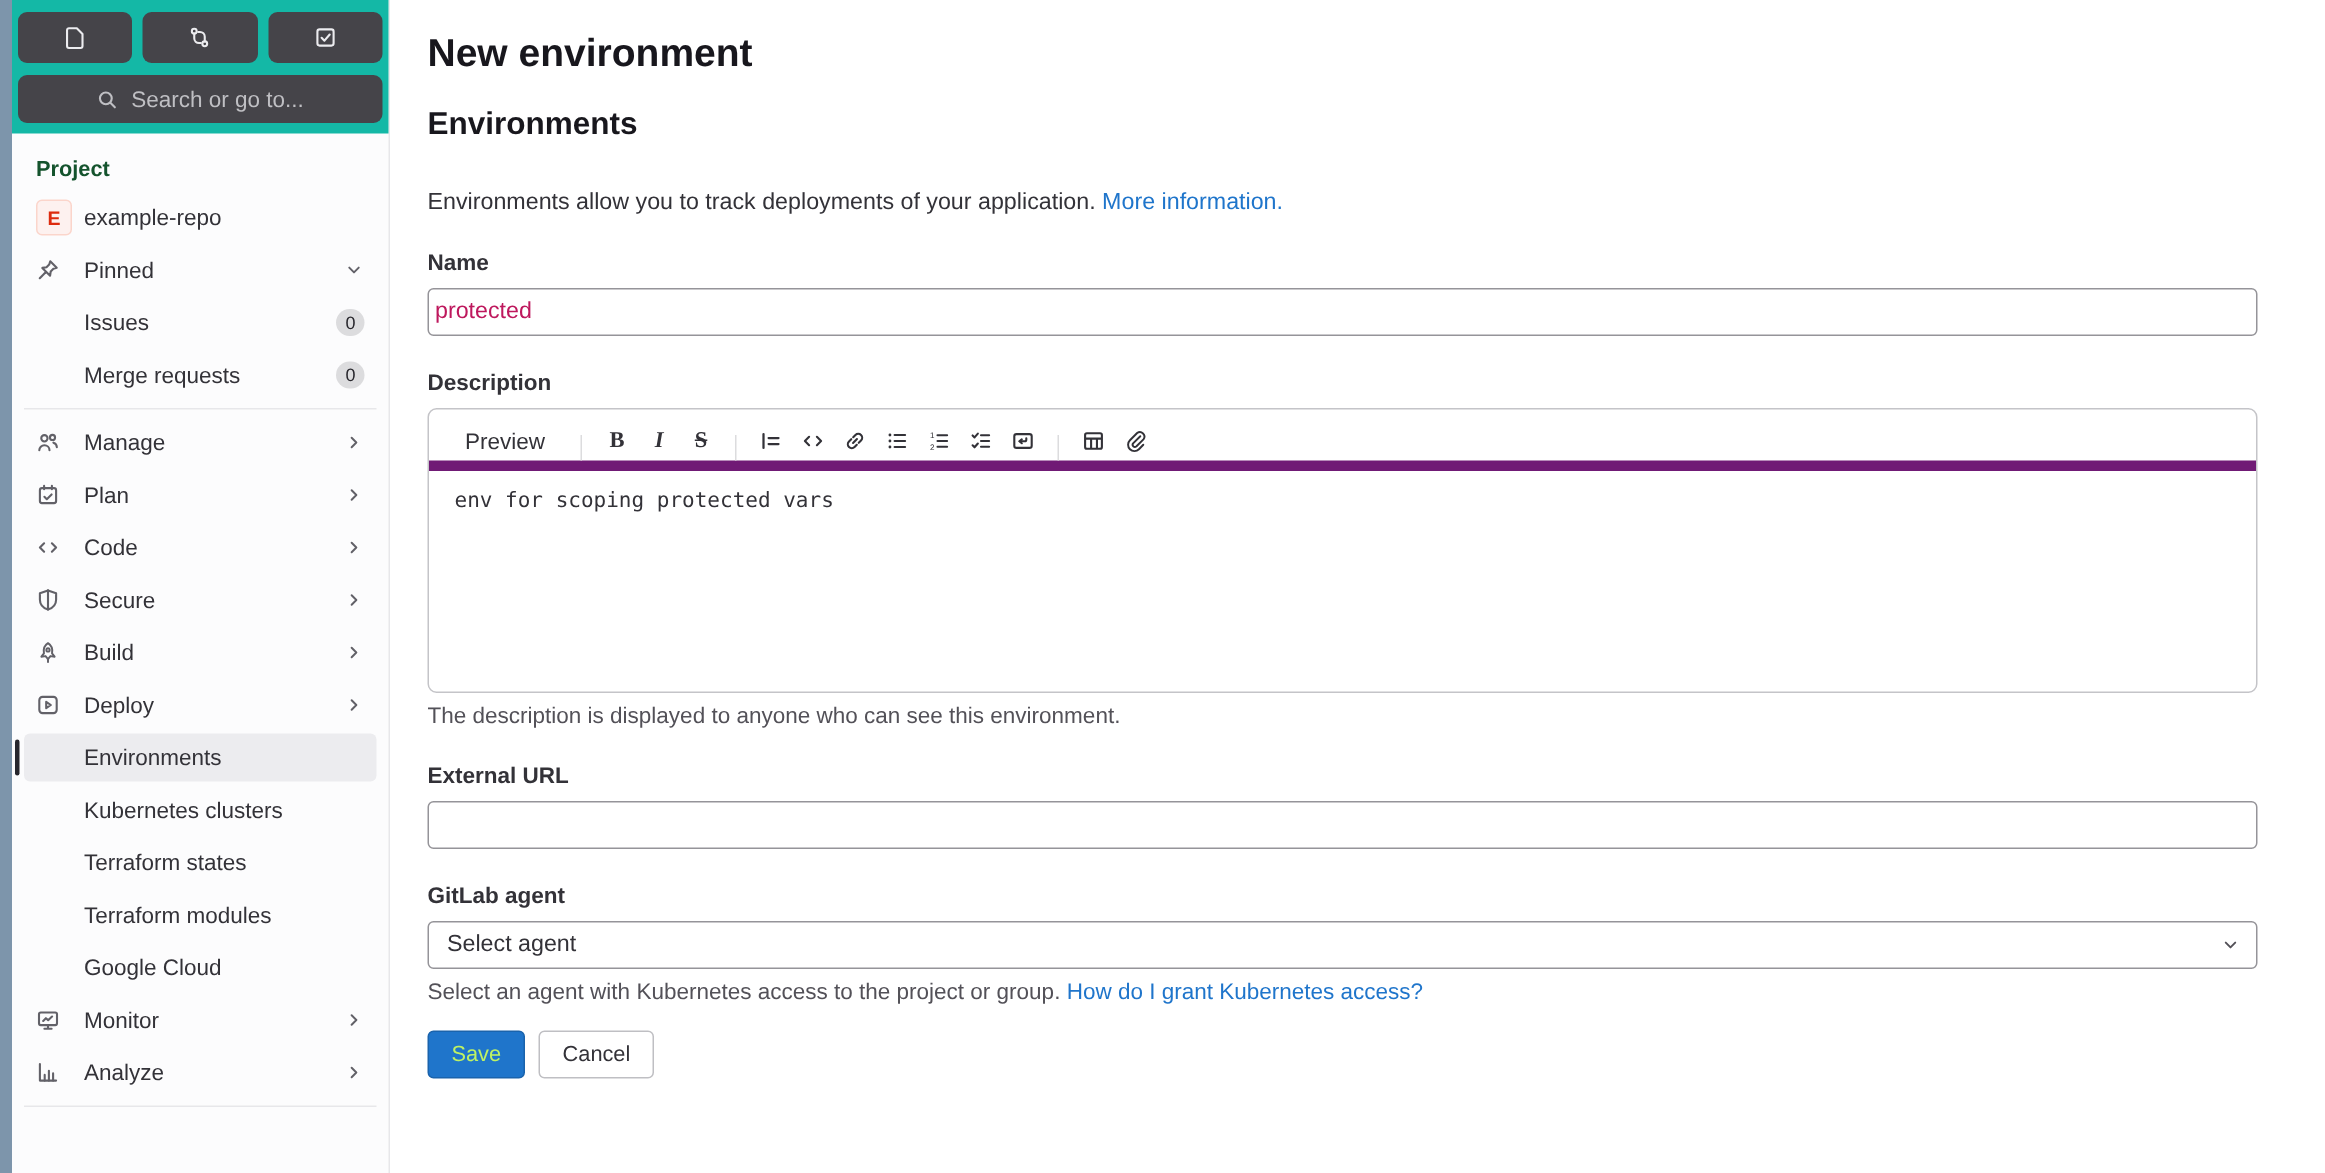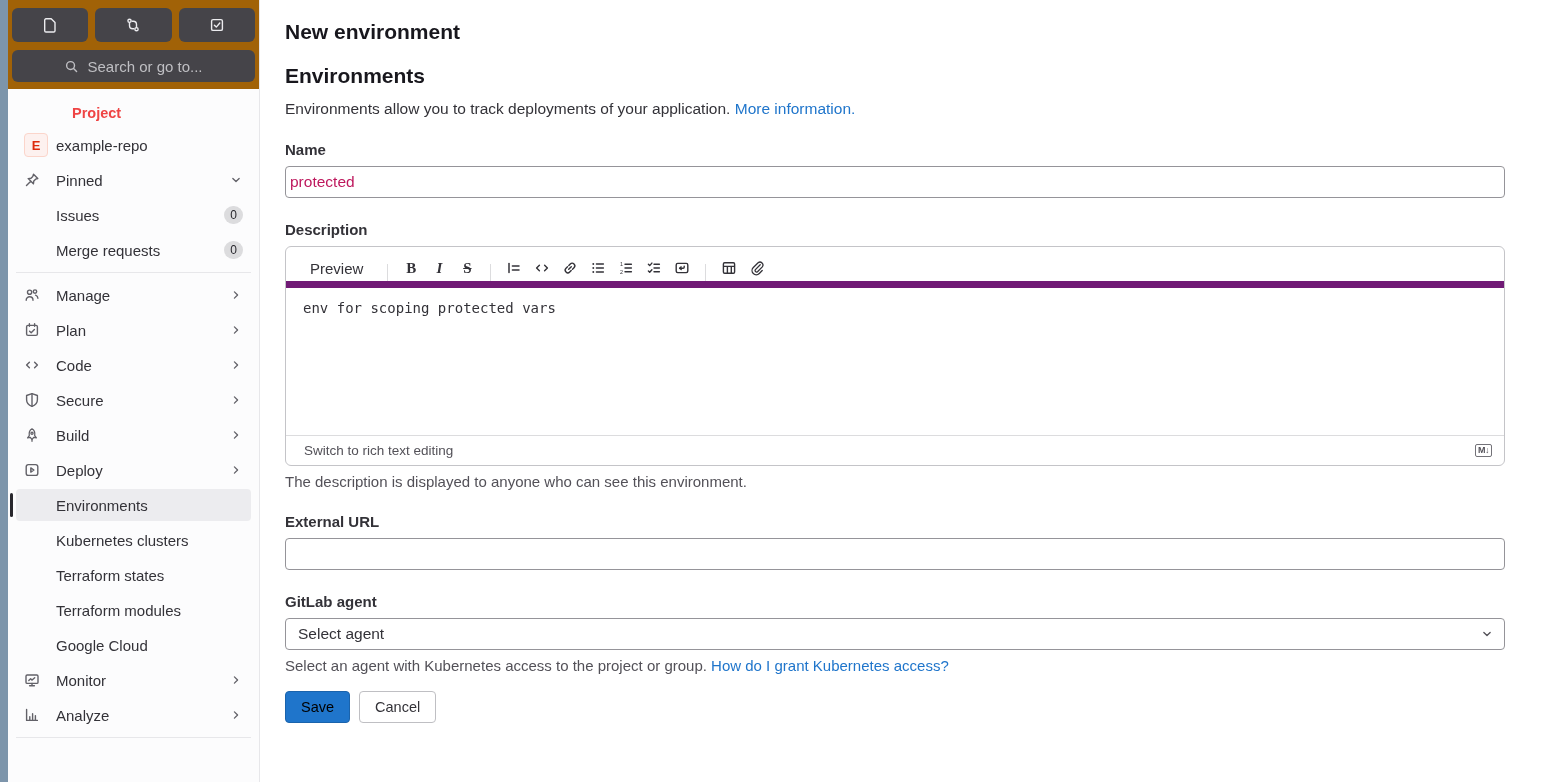--- a/index.html
+++ b/index.html
@@ -7,50 +7,50 @@
   body {
     width:1550px; height:782px; overflow:hidden; position:relative;
     font-family:"Liberation Sans", sans-serif; background:#fff; color:#333238;
   }
   
   .left-strip { position:absolute; left:0; top:0; width:8px; height:782px; background:#7d95ab; }
 
   
   .sidebar { position:absolute; left:8px; top:0; width:252px; height:782px;
     background:#fcfcfd; border-right:1px solid #e7e7ea; display:flex; flex-direction:column; }
-  .topbar { background:#a16207; padding:8px 4px 7px; }
+  .topbar { background:#14b8a6; padding:8px 4px 7px; }
   .topbar-buttons { display:flex; gap:7px; }
   .tb-btn { flex:1; height:34px; background:#454449; border:none; border-radius:6px;
     color:#ececef; display:flex; align-items:center; justify-content:center; cursor:pointer; }
   .searchbar { margin-top:8px; height:32px; background:#454449; border-radius:6px;
     color:#bfbfc3; display:flex; align-items:center; justify-content:center; gap:8px;
     font-size:15px; cursor:pointer; }
   .panel { flex:1; padding:4px 0 0; overflow:hidden; }
-  .section-label { font-weight:700; font-size:14.5px; color:#ef4444; padding:12px 16px 8px;margin-left:48px; }
+  .section-label { font-weight:700; font-size:14.5px; color:#14532d; padding:12px 16px 8px; }
   .nav-row { display:flex; align-items:center; height:32px; margin:0 8px 3px; padding:0 8px;
     border-radius:4px; font-size:15px; color:#333238; cursor:pointer; position:relative; }
   .nav-row .ic { width:24px; display:flex; align-items:center; color:#626168; flex:0 0 24px; }
   .nav-row .lbl { flex:1; margin-left:8px; white-space:nowrap; overflow:hidden; }
   .nav-row.sub .lbl { margin-left:32px; }
   .nav-row .chev { color:#626168; display:flex; align-items:center; }
   .nav-row.active { background:#ececef; }
   .nav-row.active::before { content:""; position:absolute; left:-6px; top:4px; width:3px; height:24px;
     background:#28272d; border-radius:2px; }
   .badge { background:#dcdcde; color:#28272d; font-size:12px; line-height:18px; min-width:18px;
     padding:0 6px; border-radius:10px; text-align:center; }
   .avatar { width:24px; height:24px; border-radius:4px; background:#fdf1ef; border:1px solid #fbd5cb;
     color:#dd2b0e; font-weight:700; font-size:13px; display:flex; align-items:center; justify-content:center; }
   .divider { height:1px; background:#e7e7ea; margin:6px 8px; }
 
   
   .main { position:absolute; left:261px; top:0; width:1289px; height:782px; background:#fff;
     padding:0 45px 0 24px; }
-  h1.page-title { font-size:21px; font-weight:700; color:#18171d; margin:20px 0 0; }
+  h1.page-title { font-size:26px; font-weight:700; color:#18171d; margin:20px 0 0; }
   h2.section-title { font-size:21px; font-weight:700; color:#18171d; margin:20px 0 0; }
-  p.intro { font-size:15.5px; margin:12px 0 0; }
+  p.intro { font-size:15.5px; margin:31px 0 0; }
   a.lnk { color:#1f75cb; text-decoration:none; cursor:pointer; }
   .fld-label { font-weight:700; font-size:15px; margin:23px 0 8px; }
   .text-input { width:100%; height:32px; border:1px solid #959499; border-radius:4px;
     padding:0 4px; font-size:15.5px; color:#be185d; font-family:"Liberation Sans",sans-serif;
     background:#fff; outline:none; }
   
   .md-editor { border:1px solid #c4c4c8; border-radius:6px; background:#fff; }
   .md-toolbar { height:41px; border-bottom:7px solid #701a75; display:flex; align-items:flex-end;
     padding:0 10px 0 18px; gap:2px; }
   .md-preview { font-size:15px; color:#333238; background:none; border:none; cursor:pointer;
@@ -73,21 +73,21 @@
   .help-text { font-size:15px; color:#535158; margin:7px 0 0; }
   
   .select-box { width:100%; height:32px; border:1px solid #959499; border-radius:4px;
     display:flex; align-items:center; justify-content:space-between; padding:0 10px 0 12px;
     font-size:15.5px; color:#333238; cursor:pointer; background:#fff; }
   .select-box .chev { color:#535158; display:flex; }
   
   .actions { margin-top:17px; display:flex; gap:9px; }
   .btn { height:32px; padding:0 15px; border-radius:4px; font-size:14.5px; cursor:pointer;
     font-family:"Liberation Sans",sans-serif; }
-  .btn-primary { background:#1f75cb; border:1px solid #1a63ac; color:#000000; }
+  .btn-primary { background:#1f75cb; border:1px solid #1a63ac; color:#bef264; }
   .btn-default { background:#fff; border:1px solid #bfbfc3; color:#333238; }
   svg.i { display:block; }
 </style>
 </head>
 <body>
 
 <div class="left-strip"></div>
 
 <aside class="sidebar">
   <div class="topbar">
@@ -403,24 +403,20 @@
         </button>
       <button class="md-btn">
           <span>
             <svg class="i" viewBox="0 0 16 16" width="16" height="16" fill="none" stroke="currentColor" stroke-width="1.3" stroke-linecap="round" stroke-linejoin="round">
               <path d="M11.2 4.8 6.4 9.6a1.5 1.5 0 0 0 2.1 2.1l4.8-4.8a3 3 0 0 0-4.2-4.2L4.3 7.5a4.2 4.2 0 0 0 6 6l2.9-3"></path>
             </svg>
           </span>
         </button>
     </div>
     <textarea class="md-textarea" spellcheck="false" style="">env for scoping protected vars</textarea>
-    <div class="md-footer">
-      <button class="switch-rte">Switch to rich text editing</button>
-      <span class="md-mark">M↓</span>
-    </div>
   </div>
   <p class="help-text">The description is displayed to anyone who can see this environment.</p>
 
   <div class="fld-label">External URL</div>
   <input class="text-input" type="text" value="" style="">
 
   <div class="fld-label">GitLab agent</div>
   <div class="select-box">
     <span>Select agent</span>
     <span class="chev">

